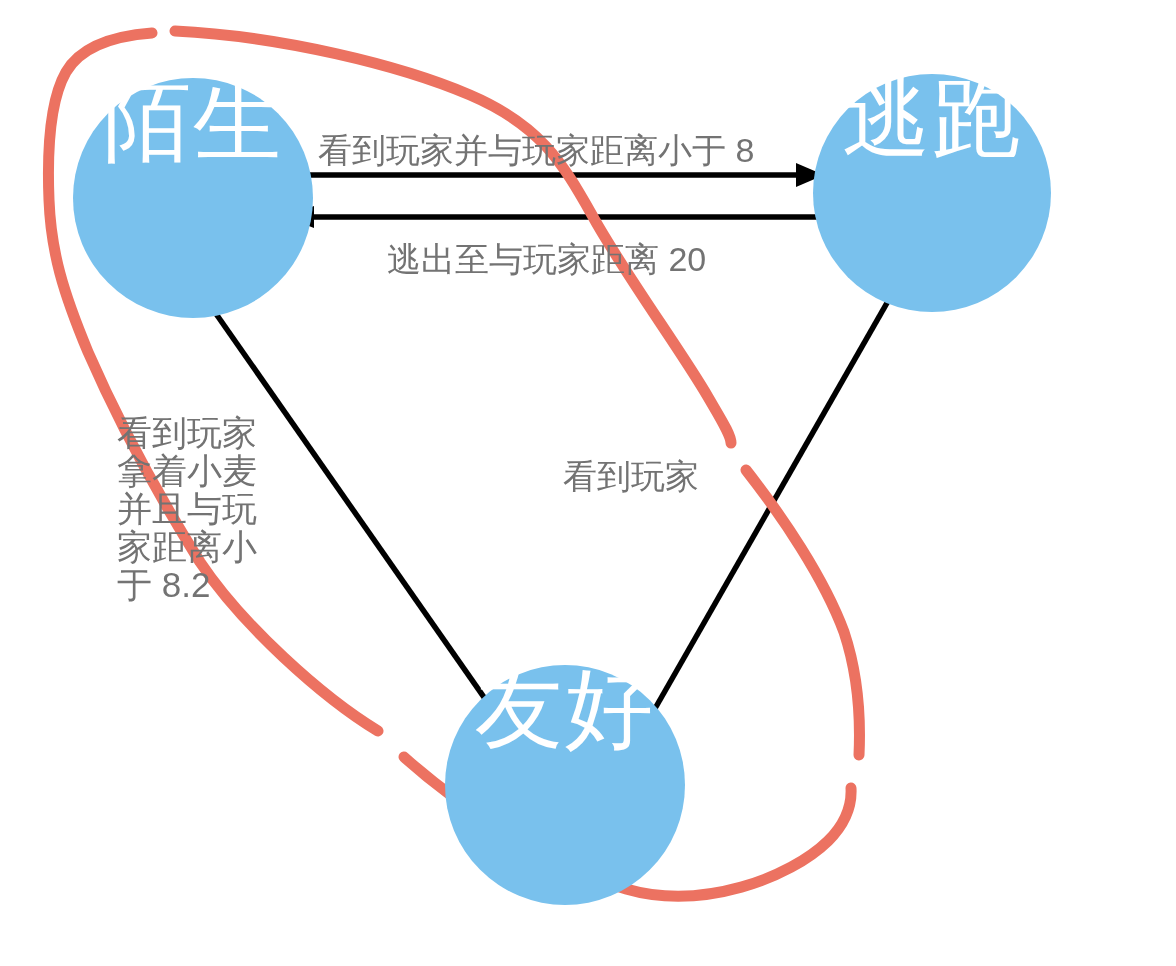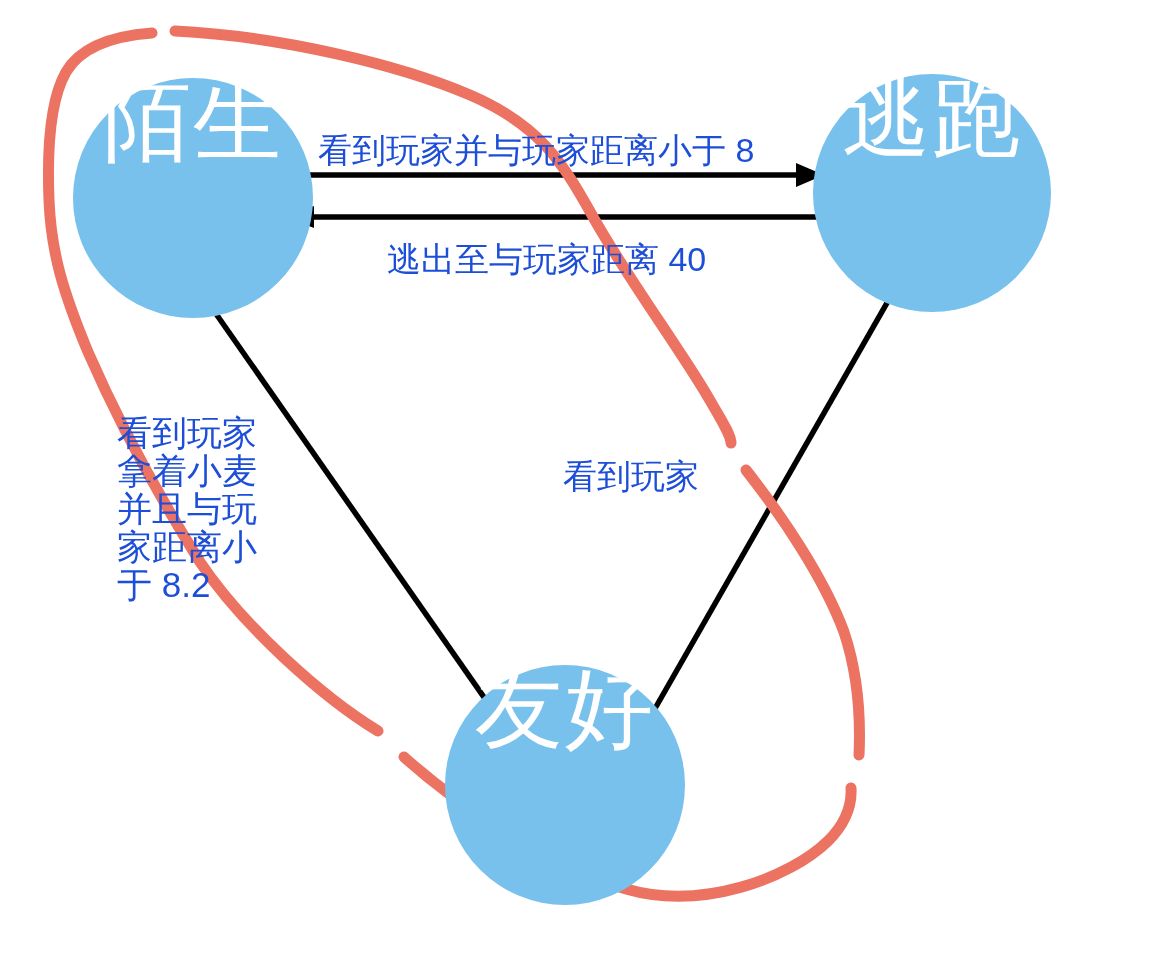--- a/index.html
+++ b/index.html
@@ -20,21 +20,21 @@
   .state-node .state-label{
     color:#ffffff;
     font-size:88px;
     line-height:1;
     letter-spacing:2px;
     white-space:nowrap;
     user-select:none;
   }
   .edge-label{
     position:absolute;
-    color:#1d4ed8;
+    color:#737373;
     font-size:34px;
     line-height:38px;
     white-space:nowrap;
   }
   .edge-label.multiline{
     white-space:pre-line;
     font-size:35px;
     line-height:38px;
   }
 </style>
@@ -75,21 +75,21 @@
   <div class="state-node" style="left:445px;top:665px;width:240px;height:240px;">
     <span class="state-label">友好</span>
   </div>
 
   <div class="state-node" style="left:813px;top:74px;width:238px;height:238px;">
     <span class="state-label">逃跑</span>
   </div>
 
   <div class="edge-label" style="left:318px;top:131px;">看到玩家并与玩家距离小于 8</div>
 
-  <div class="edge-label" style="left:387px;top:240px;">逃出至与玩家距离 40</div>
+  <div class="edge-label" style="left:387px;top:240px;">逃出至与玩家距离 20</div>
 
   <div class="edge-label multiline" style="left:117px;top:414px;width:160px;">看到玩家
 拿着小麦
 并且与玩
 家距离小
 于 8.2</div>
 
   <div class="edge-label" style="left:563px;top:457px;">看到玩家</div>
 
 </div>

